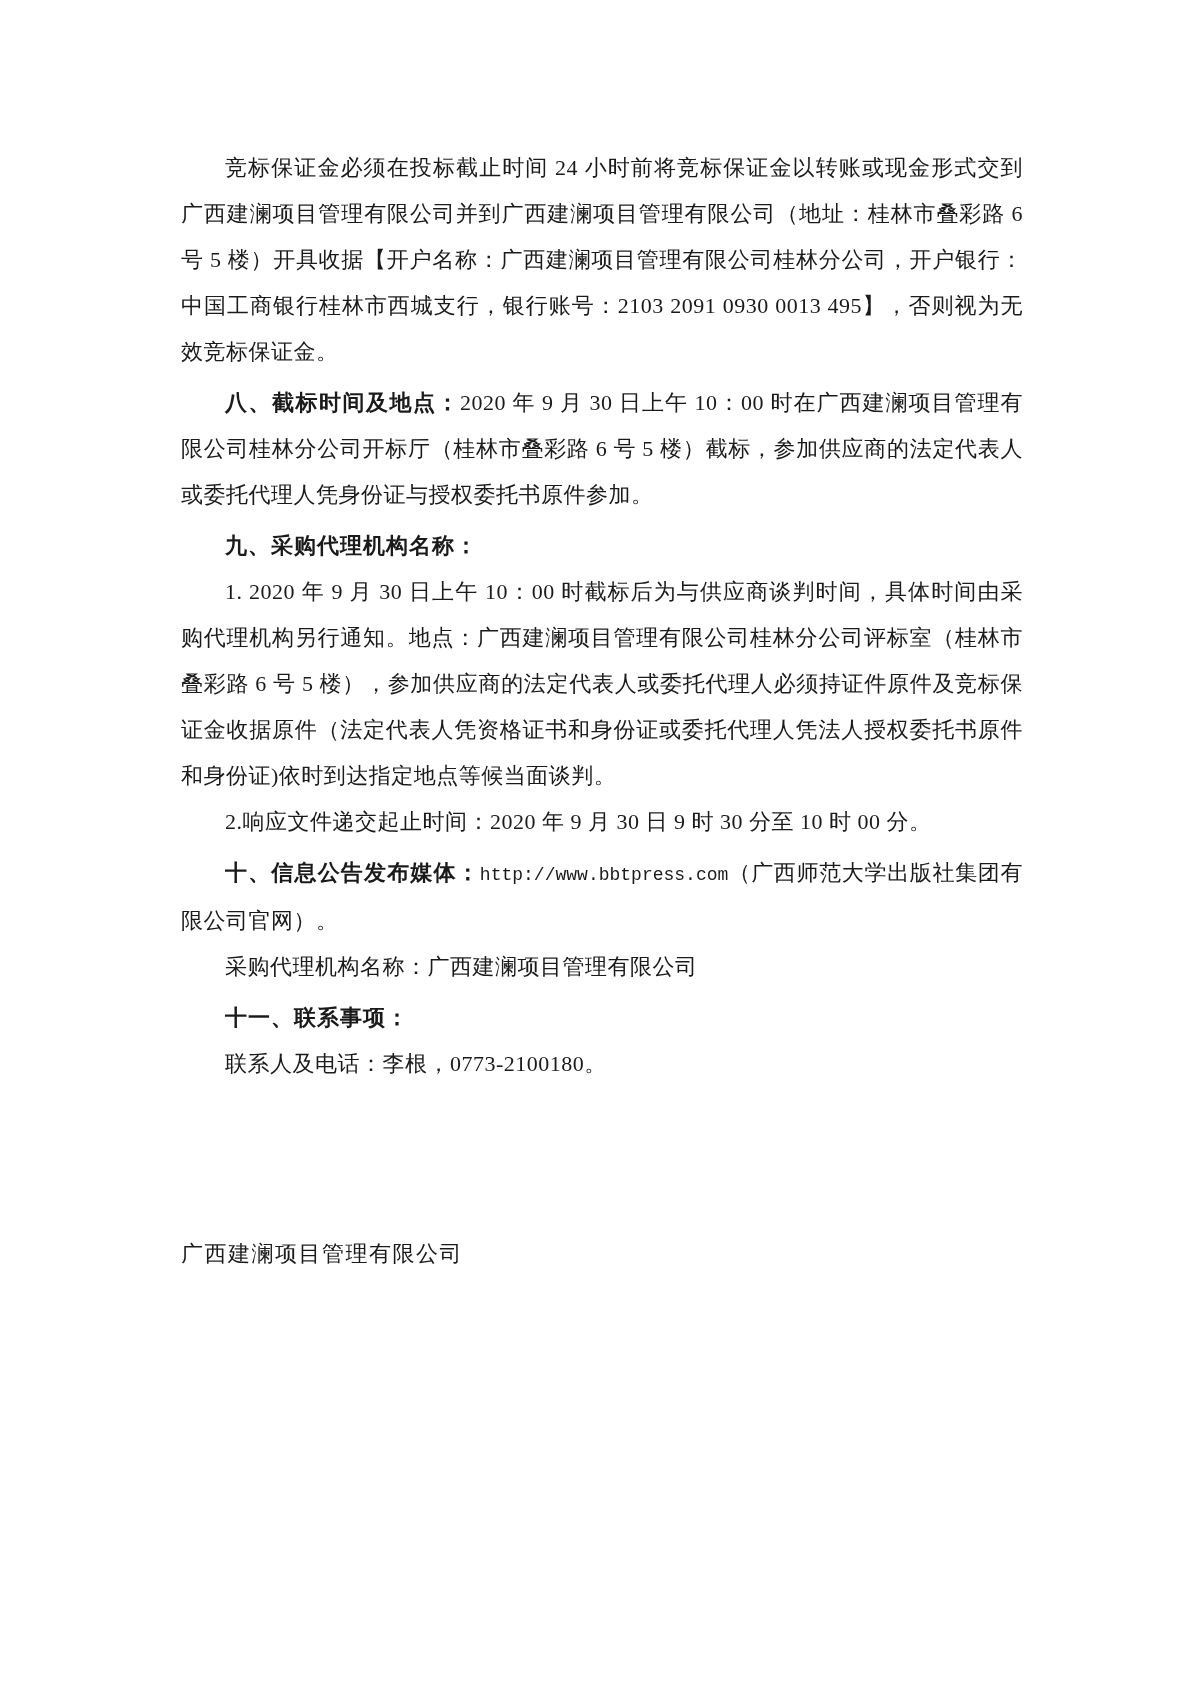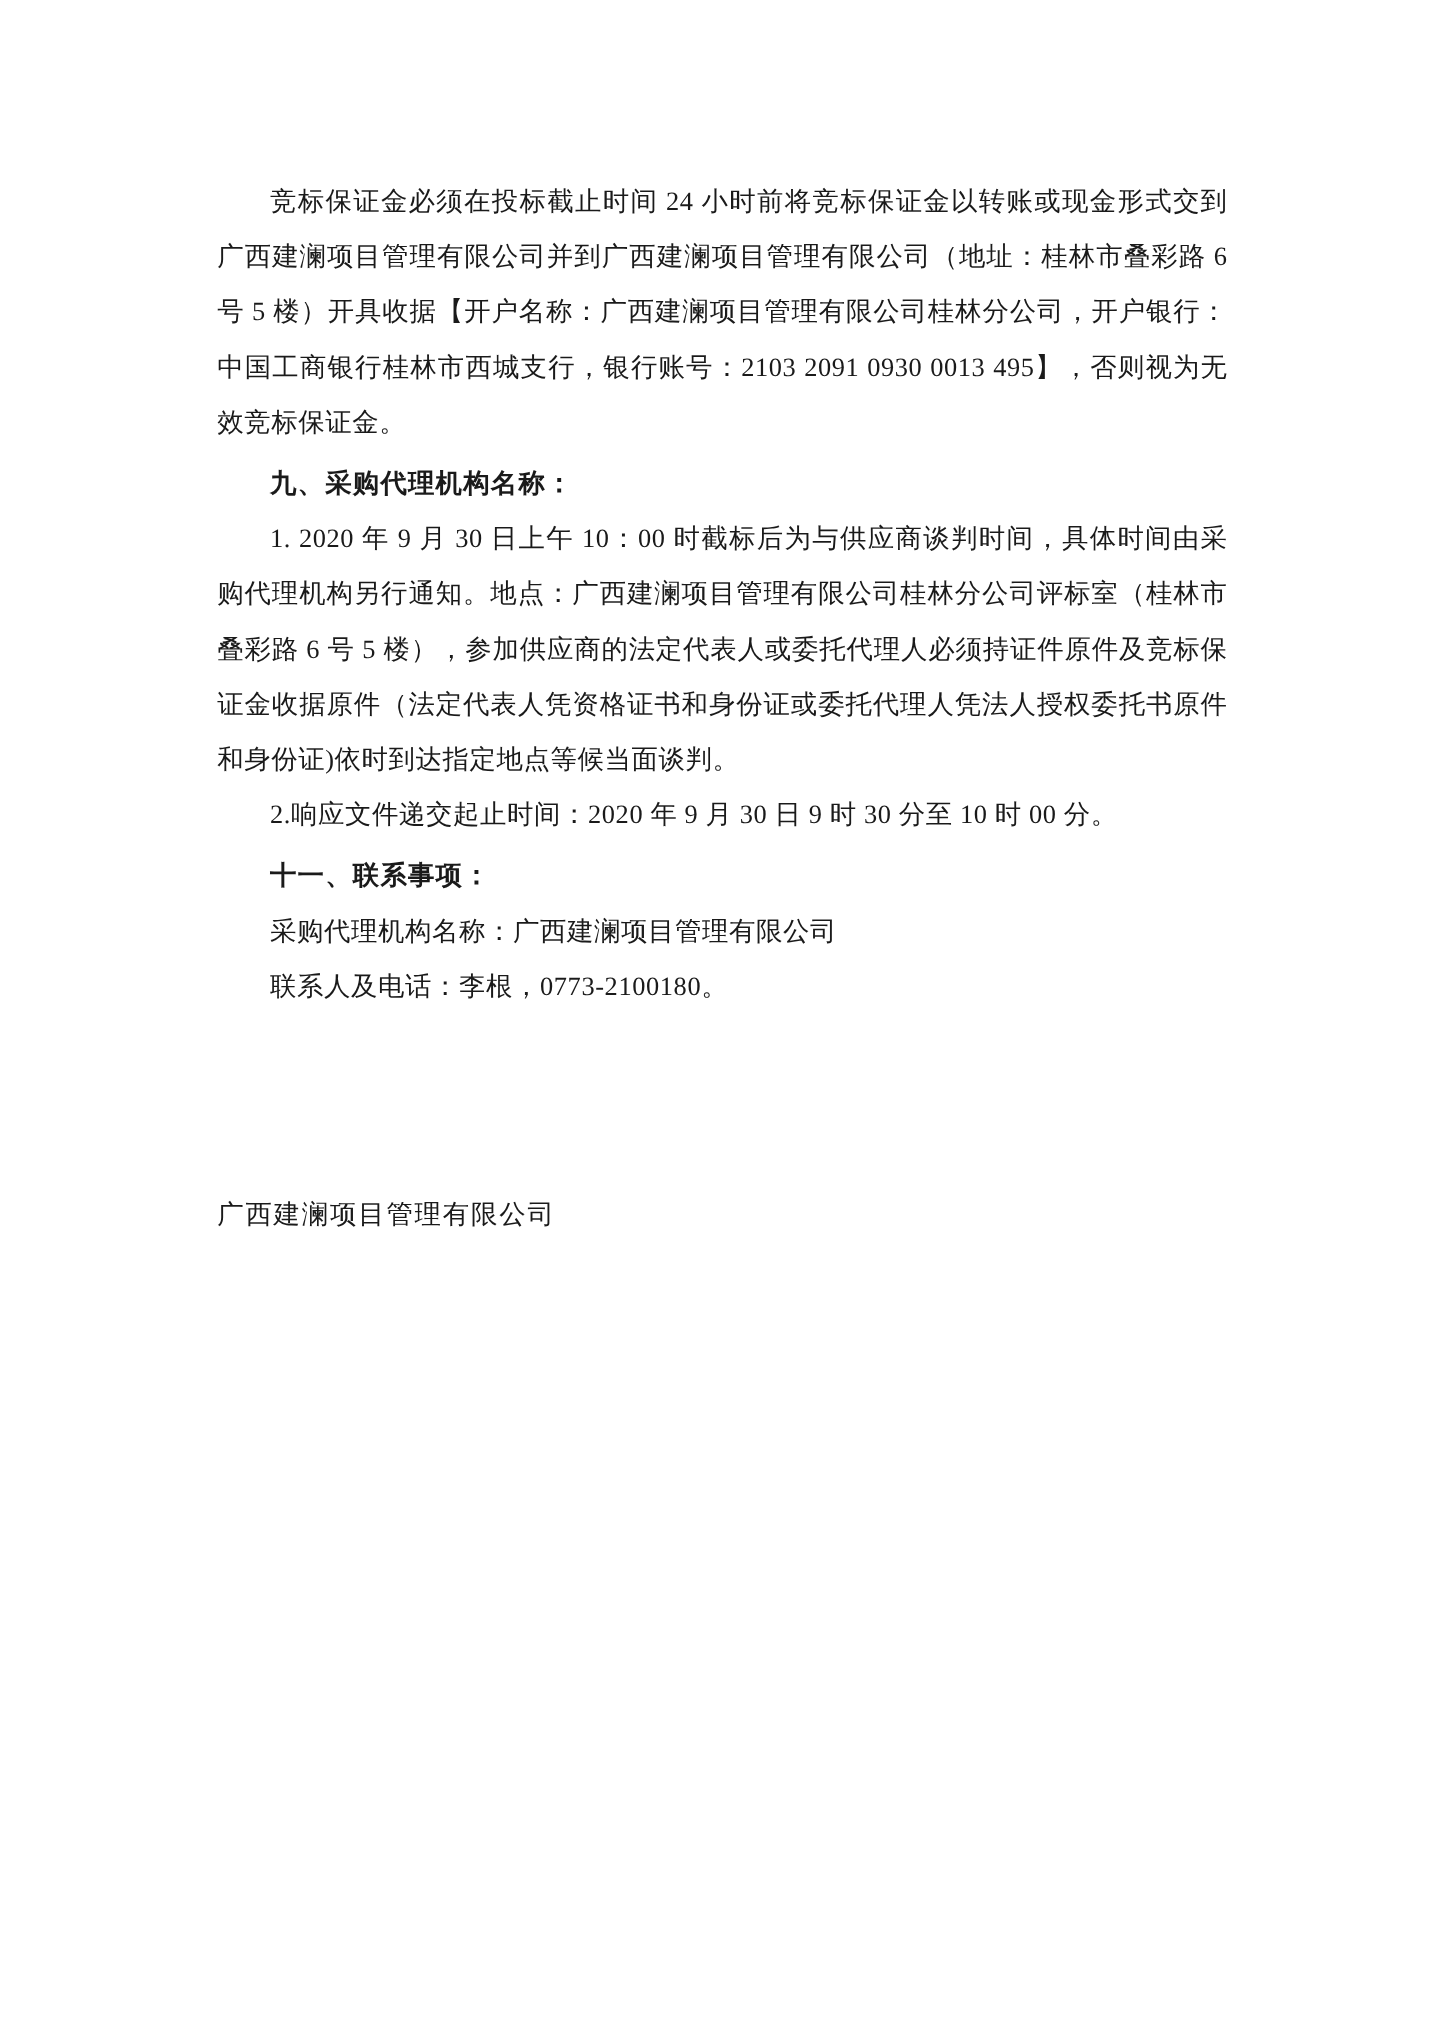--- a/index.html
+++ b/index.html
@@ -62,31 +62,33 @@
   }
 </style>
 </head>
 <body>
 
 <div class="page">
   <div class="content">
 
     <p class="para">竞标保证金必须在投标截止时间 24 小时前将竞标保证金以转账或现金形式交到广西建澜项目管理有限公司并到广西建澜项目管理有限公司（地址：桂林市叠彩路 6 号 5 楼）开具收据【开户名称：广西建澜项目管理有限公司桂林分公司，开户银行：中国工商银行桂林市西城支行，银行账号：2103 2091 0930 0013 495】，否则视为无效竞标保证金。</p>
 
+    <p class="para heading-lead"><b class="bold-lead">八、截标时间及地点：</b><span>2020 年 9 月 30 日上午 10：00 时在广西建澜项目管理有限公司桂林分公司开标厅（桂林市叠彩路 6 号 5 楼）截标，参加供应商的法定代表人或委托代理人凭身份证与授权委托书原件参加。</span></p>
 
     <p class="para heading-lead"><b class="bold-lead">九、采购代理机构名称：</b></p>
 
     <p class="para">1. 2020 年 9 月 30 日上午 10：00 时截标后为与供应商谈判时间，具体时间由采购代理机构另行通知。地点：广西建澜项目管理有限公司桂林分公司评标室（桂林市叠彩路 6 号 5 楼），参加供应商的法定代表人或委托代理人必须持证件原件及竞标保证金收据原件（法定代表人凭资格证书和身份证或委托代理人凭法人授权委托书原件和身份证)依时到达指定地点等候当面谈判。</p>
 
     <p class="para">2.响应文件递交起止时间：2020 年 9 月 30 日 9 时 30 分至 10 时 00 分。</p>
 
+    <p class="para heading-lead"><b class="bold-lead">十、信息公告发布媒体：</b><span class="url-text">http://www.bbtpress.com</span><span>（广西师范大学出版社集团有限公司官网）。</span></p>
+
+    <p class="para">采购代理机构名称：广西建澜项目管理有限公司</p>
 
     <p class="para heading-lead"><b class="bold-lead">十一、联系事项：</b></p>
-
-    <p class="para">采购代理机构名称：广西建澜项目管理有限公司</p>
 
 
     <p class="para">联系人及电话：李根，0773-2100180。</p>
 
     <div class="signature-block">广西建澜项目管理有限公司</div>
 
 
   </div>
 </div>
 

